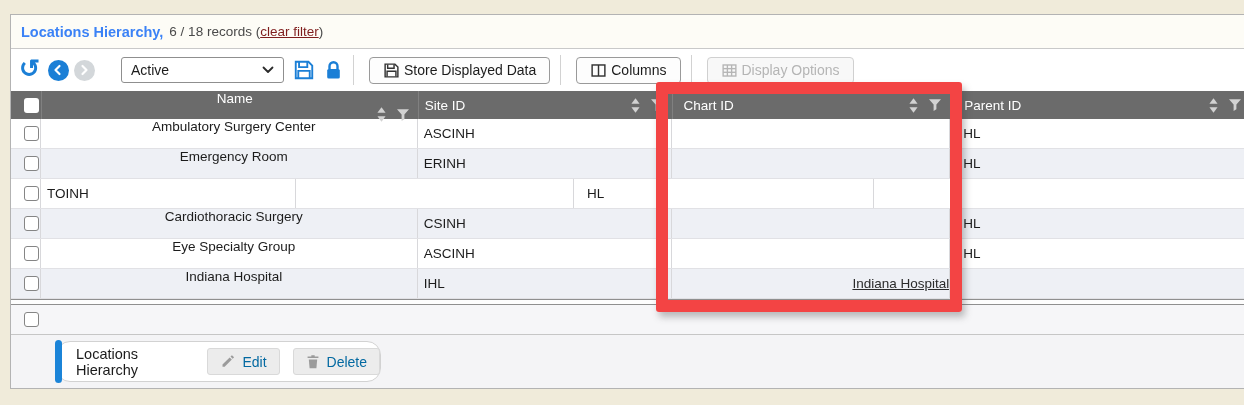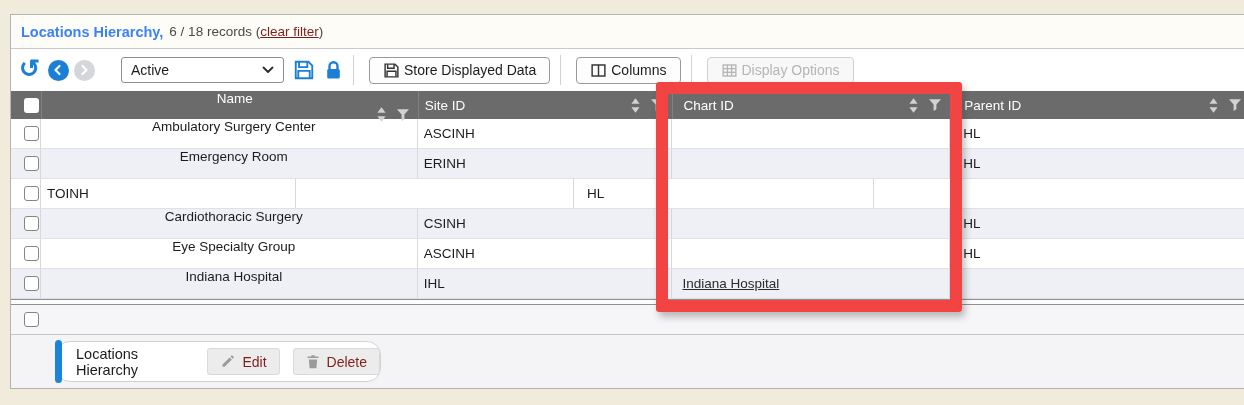--- a/index.html
+++ b/index.html
@@ -29,41 +29,41 @@
   .vsep{width:1px;height:30px;background:#d2d2d2;margin-left:10px;}
   .tbtn{margin-left:15px;height:27px;box-sizing:border-box;border:1px solid #9a9a9a;border-radius:4px;background:#fdfdfd;
         display:flex;align-items:center;padding:0 13px;font-size:14px;color:#1c1c1c;cursor:pointer;gap:4px;}
   .tbtn.disabled{border-color:#d0d0d0;background:#f8f8f8;color:#b5b5b5;cursor:default;}
 
   
   .ghead{height:28px;background:#6b6b6b;display:flex;}
   .hcell{box-sizing:border-box;display:flex;align-items:center;color:#fff;font-size:13.5px;border-left:1px solid #808080;}
   .hcell:first-child{border-left:none;}
   .hicons{margin-left:auto;margin-right:8px;display:flex;align-items:center;gap:9px;}
-  .c0{width:30px;}.c1{width:377px;}.c2{width:255px;}.c3{width:278px;}.c4{width:300px;}
+  .c0{width:30px;}.c1{width:377px;}.c2{width:255px;}.c3{width:278px;justify-content:flex-end;}.c4{width:300px;}
   .pad1{padding-left:10px;flex-direction:column;}.pad2{padding-left:6px;}.pad3{padding-left:10px;}.pad4{padding-left:13px;}
   .trow{display:flex;height:30px;background:#fff;border-bottom:1px solid #e1e1e5;box-sizing:border-box;}
   .trow.alt{background:#eef0f5;}
   .bcell{box-sizing:border-box;display:flex;align-items:center;font-size:13.5px;color:#1c1c1c;
          border-right:1px solid #d8d8db;overflow:hidden;white-space:nowrap;}
   .cb{width:15px;height:15px;box-sizing:border-box;border:1px solid #858585;border-radius:3px;background:#fff;
       margin-left:13px;cursor:pointer;flex:0 0 auto;}
   .hcb{width:15px;height:15px;border-radius:3px;background:#fff;margin-left:13px;cursor:pointer;}
   .cell-link{color:#2b2b2b;text-decoration:underline;cursor:pointer;}
   .dblline{height:6px;background:#fdfdfd;border-top:1px solid #8f8f8f;border-bottom:1px solid #8f8f8f;box-sizing:border-box;}
   .empty-row{height:30px;background:#f6f6f8;border-bottom:1px solid #c6c6c6;box-sizing:border-box;display:flex;align-items:center;}
 
   
   .footerband{height:53px;background:#f4f4f6;position:relative;}
   .action-card{position:absolute;left:45px;top:6px;width:325px;height:41px;background:#ffffff;border:1px solid #d2d2d2;
                border-radius:14px;box-sizing:border-box;display:flex;align-items:center;}
   .bluebar{position:absolute;left:-2px;top:-2px;width:7px;height:43px;background:#1b84d8;border-radius:4px;}
   .card-label{margin-left:19px;font-size:14.5px;color:#1a1a1a;}
   .fbtn{margin-left:13px;height:27px;box-sizing:border-box;background:#ececec;border:1px solid #d9d9d9;border-radius:3px;
-        display:flex;align-items:center;padding:0 12px;font-size:14px;color:#7f1d1d;gap:7px;cursor:default;}
+        display:flex;align-items:center;padding:0 12px;font-size:14px;color:#0369a1;gap:7px;cursor:default;}
 
   
   .red-box{position:absolute;left:656px;top:82px;width:306px;height:230px;box-sizing:border-box;
            border:12px solid #f34444;border-radius:3px;z-index:40;pointer-events:none;
            box-shadow:3px 5px 7px rgba(70,70,70,0.35);}
 </style>
 </head>
 <body>
 
 <div class="stage">

